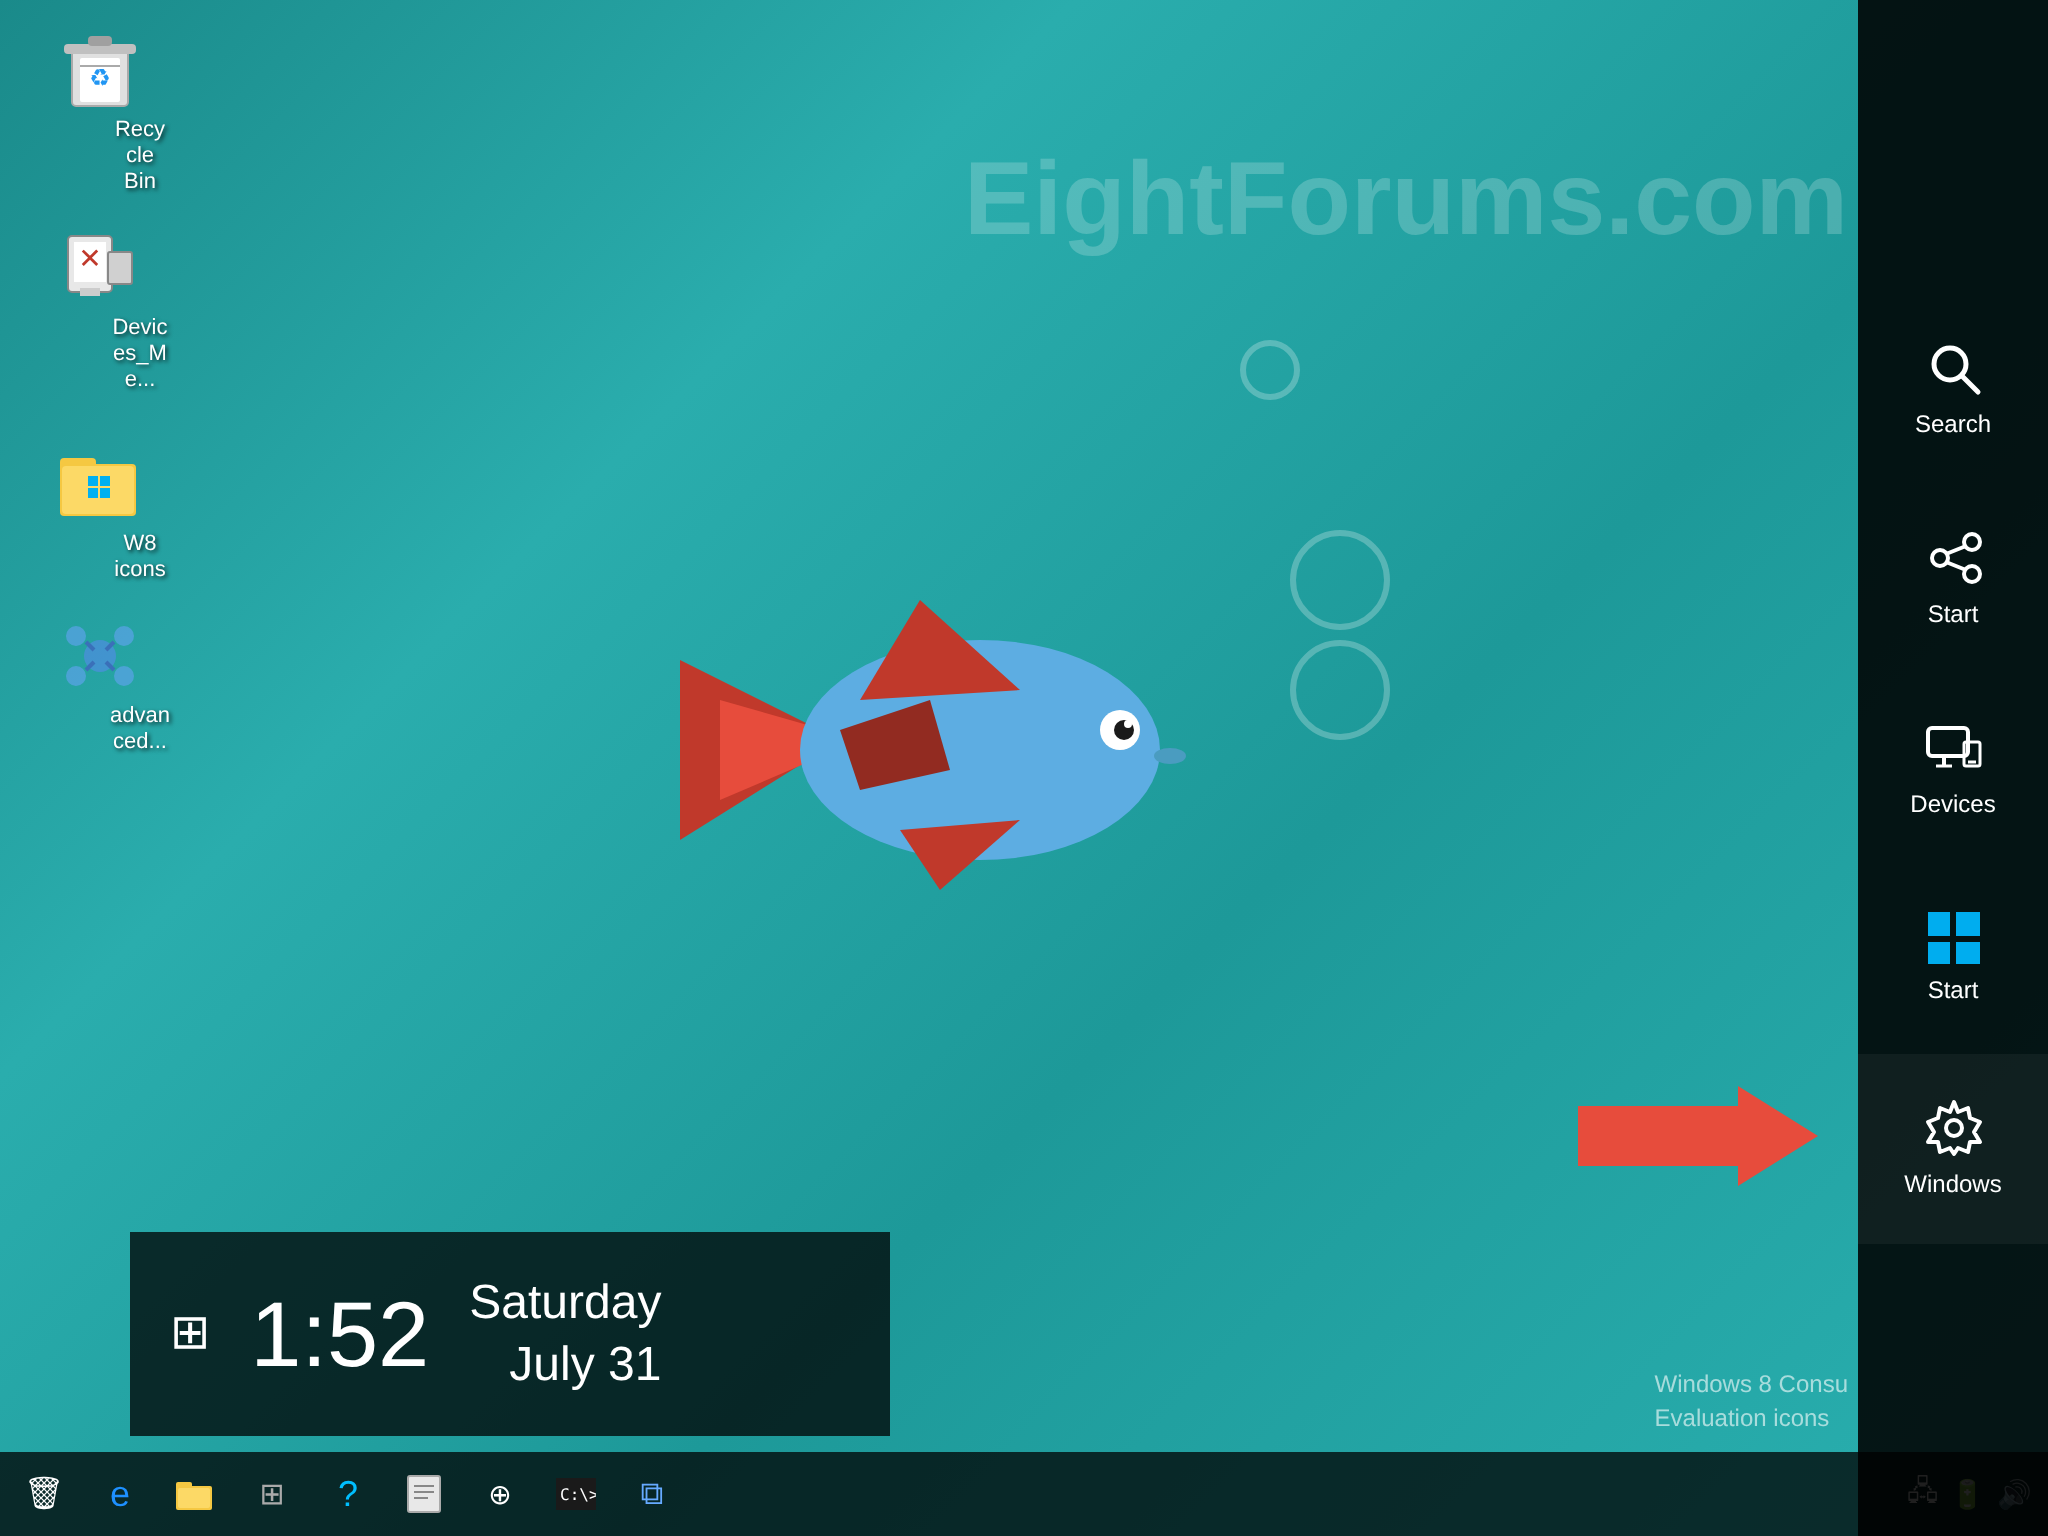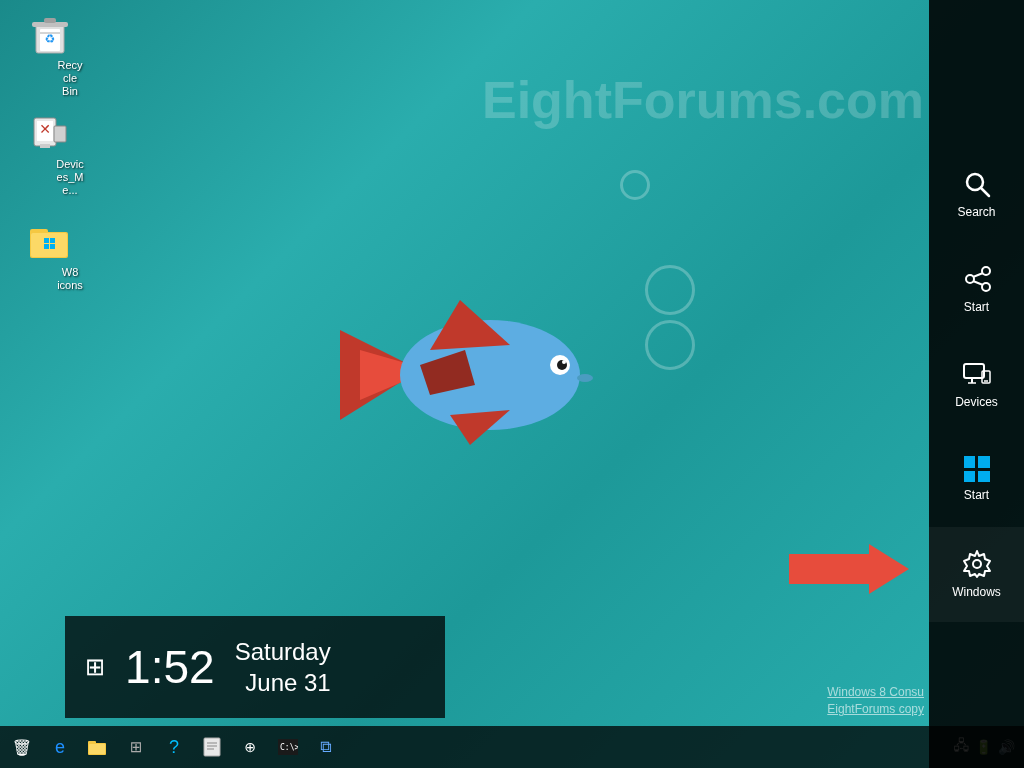--- a/index.html
+++ b/index.html
@@ -244,21 +244,20 @@
     }
 
     
     #win-eval {
       position: absolute;
       bottom: 50px;
       right: 100px;
       color: rgba(255,255,255,0.6);
       font-size: 12px;
       line-height: 1.4;
-      text-decoration: underline;
     }
   </style>
 </head>
 <body>
 
 <div id="desktop">
 
   <div class="bg-circle" style="width:30px;height:30px;top:170px;left:620px;"></div>
   <div class="bg-circle" style="width:50px;height:50px;top:265px;left:645px;"></div>
   <div class="bg-circle" style="width:50px;height:50px;top:320px;left:645px;"></div>
@@ -326,34 +325,51 @@
 
           <rect x="14" y="14" width="5" height="5" fill="#00b0f0"></rect>
           <rect x="20" y="14" width="5" height="5" fill="#00b0f0"></rect>
           <rect x="14" y="20" width="5" height="5" fill="#00b0f0"></rect>
           <rect x="20" y="20" width="5" height="5" fill="#00b0f0"></rect>
         </svg>
       </div>
       <span class="icon-label">W8 icons</span>
     </div>
 
+    <div class="desktop-icon">
+      <div class="icon-img">
+        <svg width="40" height="40" viewBox="0 0 40 40">
+
+          <circle cx="20" cy="20" r="8" fill="#4a90d9" opacity="0.8"></circle>
+          <circle cx="8" cy="10" r="5" fill="#5ba3e8" opacity="0.7"></circle>
+          <circle cx="32" cy="10" r="5" fill="#5ba3e8" opacity="0.7"></circle>
+          <circle cx="8" cy="30" r="5" fill="#5ba3e8" opacity="0.7"></circle>
+          <circle cx="32" cy="30" r="5" fill="#5ba3e8" opacity="0.7"></circle>
+          <line x1="13" y1="13" x2="17" y2="17" stroke="#3a70b9" stroke-width="2"></line>
+          <line x1="27" y1="13" x2="23" y2="17" stroke="#3a70b9" stroke-width="2"></line>
+          <line x1="13" y1="27" x2="17" y2="23" stroke="#3a70b9" stroke-width="2"></line>
+          <line x1="27" y1="27" x2="23" y2="23" stroke="#3a70b9" stroke-width="2"></line>
+        </svg>
+      </div>
+      <span class="icon-label">advanced...</span>
+    </div>
   </div>
 
   <div id="clock-overlay">
     <div id="clock-monitor-icon">⊞</div>
     <div id="clock-time">1:52</div>
     <div id="clock-date">
       <span>Saturday</span>
-      <span>June 31</span>
+      <span>July 31</span>
     </div>
   </div>
 
   <div id="win-eval">
     <div>Windows 8 Consu</div>
-    <div>EightForums copy</div>
+    <div>Evaluation icons</div>
   </div>
 
   <div id="red-arrow">
     <svg width="120" height="60" viewBox="0 0 120 60">
       <polygon points="0,15 80,15 80,5 120,30 80,55 80,45 0,45" fill="#e74c3c"></polygon>
     </svg>
   </div>
 
   <div id="taskbar">
     <div id="taskbar-left">

